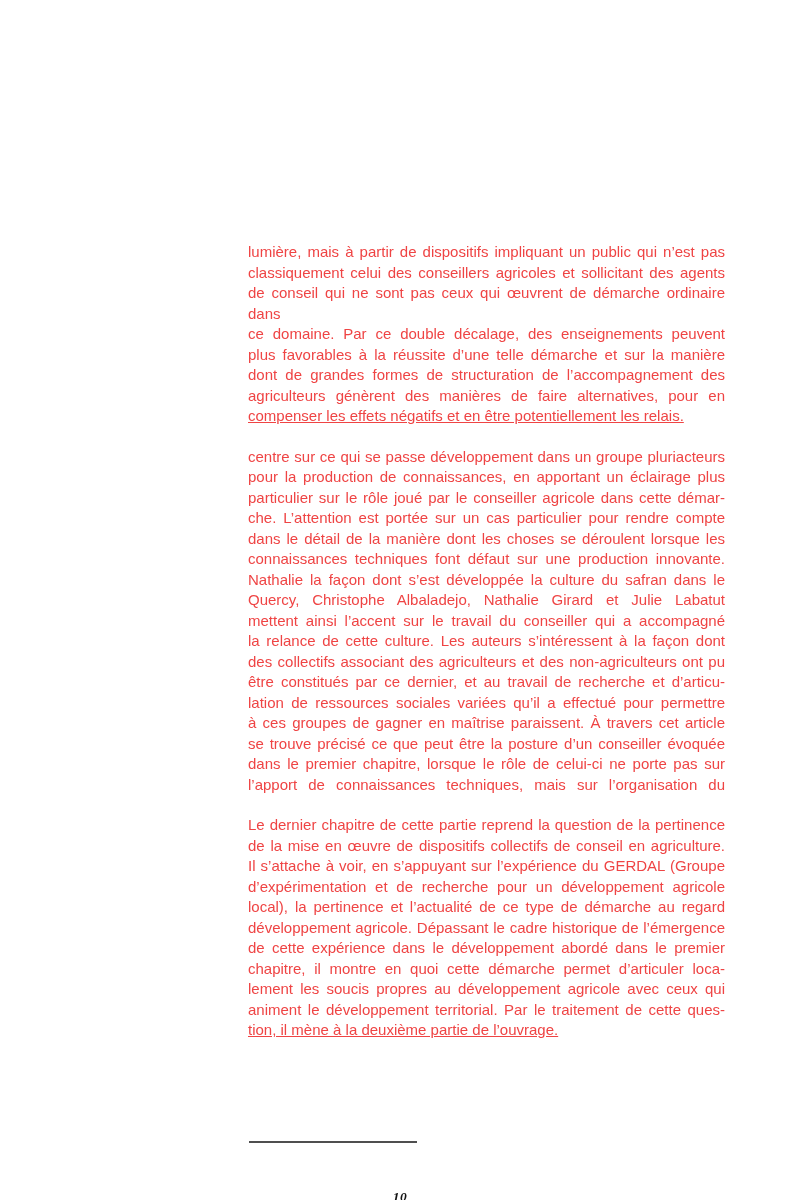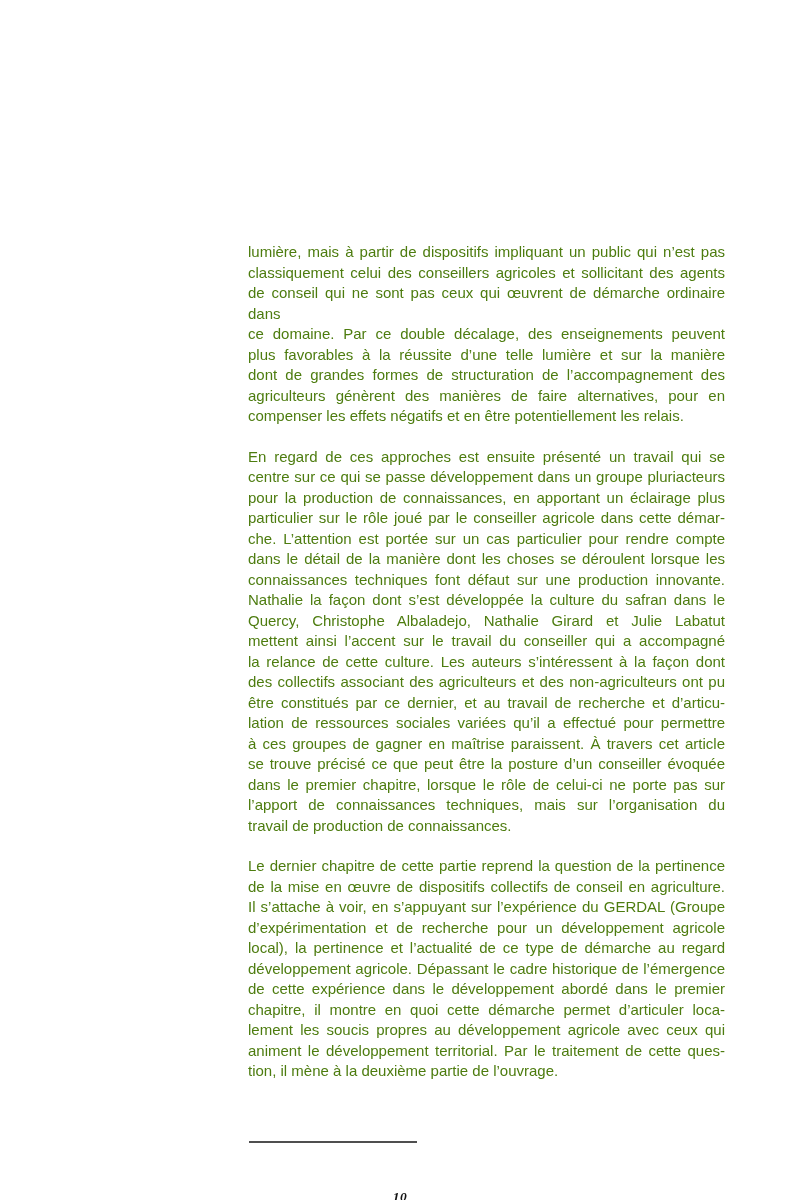--- a/index.html
+++ b/index.html
@@ -15,32 +15,33 @@
     overflow: hidden;
     font-family: "Liberation Sans", sans-serif;
   }
   .body-text {
     position: absolute;
     left: 248px;
     top: 242px;
     width: 477px;
     font-size: 15px;
     line-height: 20.5px;
-    color: #4d7c0f;
+    color: #ef4444;
   }
   .para {
     margin: 0 0 20px 0;
   }
   .line {
     text-align: justify;
     text-align-last: justify;
     white-space: normal;
   }
   .line.last {
     text-align-last: left;
+    text-decoration: underline;
   }
   .footer-rule {
     position: absolute;
     left: 249px;
     top: 1141px;
     width: 168px;
     height: 2px;
     background: #4f4f4f;
   }
   .page-number {
@@ -60,45 +61,43 @@
 </head>
 <body>
 
 <div class="page">
   <div class="body-text">
       <div class="para">
         <div class="line">lumière, mais à partir de dispositifs impliquant un public qui n’est pas</div>
         <div class="line">classiquement celui des conseillers agricoles et sollicitant des agents</div>
         <div class="line">de conseil qui ne sont pas ceux qui œuvrent de démarche ordinaire dans</div>
         <div class="line">ce domaine. Par ce double décalage, des enseignements peuvent</div>
-        <div class="line">plus favorables à la réussite d’une telle lumière et sur la manière</div>
+        <div class="line">plus favorables à la réussite d’une telle démarche et sur la manière</div>
         <div class="line">dont de grandes formes de structuration de l’accompagnement des</div>
         <div class="line">agriculteurs génèrent des manières de faire alternatives, pour en</div>
         <div class="line last">compenser les effets négatifs et en être potentiellement les relais.</div>
       </div>
       <div class="para">
-        <div class="line">En regard de ces approches est ensuite présenté un travail qui se</div>
         <div class="line">centre sur ce qui se passe développement dans un groupe pluriacteurs</div>
         <div class="line">pour la production de connaissances, en apportant un éclairage plus</div>
         <div class="line">particulier sur le rôle joué par le conseiller agricole dans cette démar-</div>
         <div class="line">che. L’attention est portée sur un cas particulier pour rendre compte</div>
         <div class="line">dans le détail de la manière dont les choses se déroulent lorsque les</div>
         <div class="line">connaissances techniques font défaut sur une production innovante.</div>
         <div class="line">Nathalie la façon dont s’est développée la culture du safran dans le</div>
         <div class="line">Quercy, Christophe Albaladejo, Nathalie Girard et Julie Labatut</div>
         <div class="line">mettent ainsi l’accent sur le travail du conseiller qui a accompagné</div>
         <div class="line">la relance de cette culture. Les auteurs s’intéressent à la façon dont</div>
         <div class="line">des collectifs associant des agriculteurs et des non-agriculteurs ont pu</div>
         <div class="line">être constitués par ce dernier, et au travail de recherche et d’articu-</div>
         <div class="line">lation de ressources sociales variées qu’il a effectué pour permettre</div>
         <div class="line">à ces groupes de gagner en maîtrise paraissent. À travers cet article</div>
         <div class="line">se trouve précisé ce que peut être la posture d’un conseiller évoquée</div>
         <div class="line">dans le premier chapitre, lorsque le rôle de celui-ci ne porte pas sur</div>
         <div class="line">l’apport de connaissances techniques, mais sur l’organisation du</div>
-        <div class="line last">travail de production de connaissances.</div>
       </div>
       <div class="para">
         <div class="line">Le dernier chapitre de cette partie reprend la question de la pertinence</div>
         <div class="line">de la mise en œuvre de dispositifs collectifs de conseil en agriculture.</div>
         <div class="line">Il s’attache à voir, en s’appuyant sur l’expérience du GERDAL (Groupe</div>
         <div class="line">d’expérimentation et de recherche pour un développement agricole</div>
         <div class="line">local), la pertinence et l’actualité de ce type de démarche au regard</div>
         <div class="line">développement agricole. Dépassant le cadre historique de l’émergence</div>
         <div class="line">de cette expérience dans le développement abordé dans le premier</div>
         <div class="line">chapitre, il montre en quoi cette démarche permet d’articuler loca-</div>

